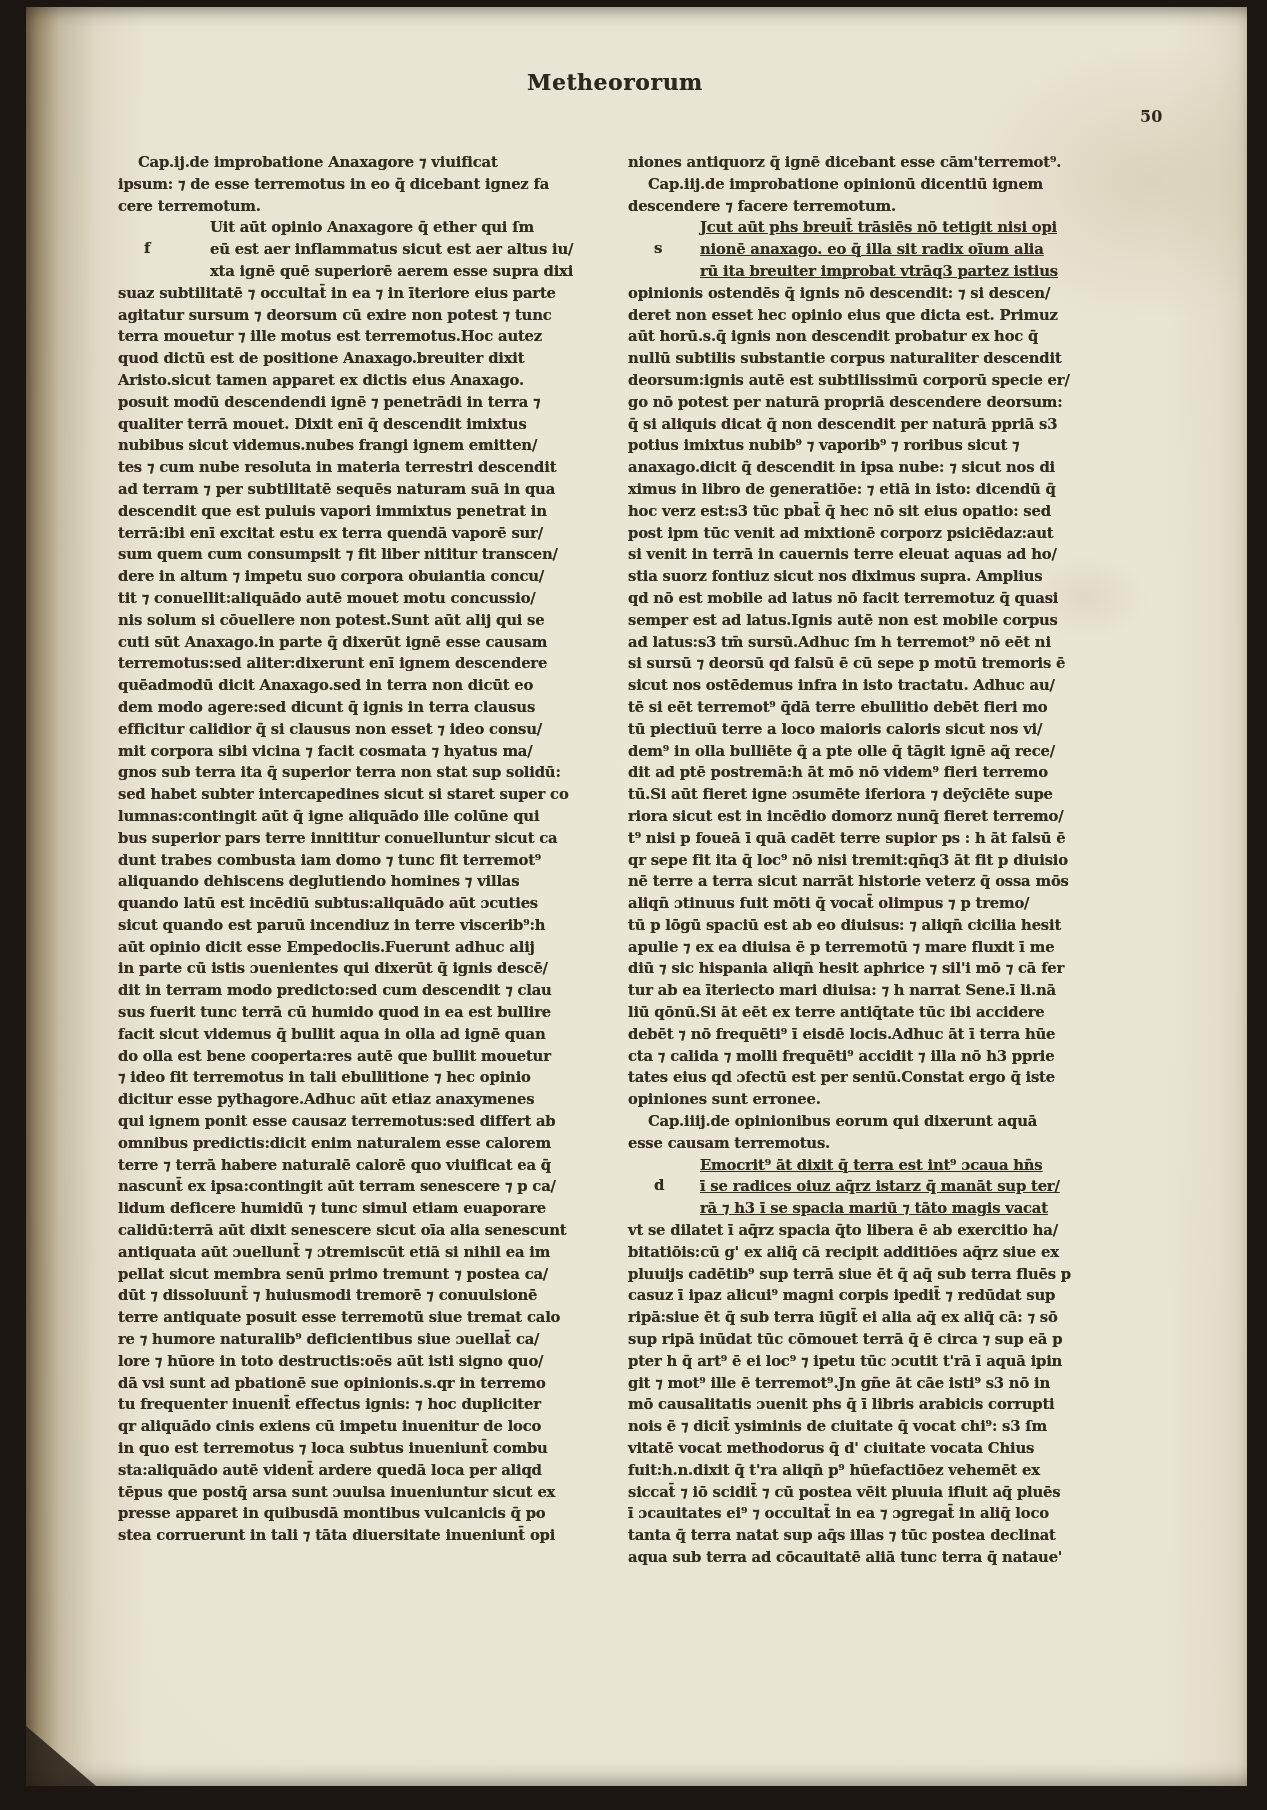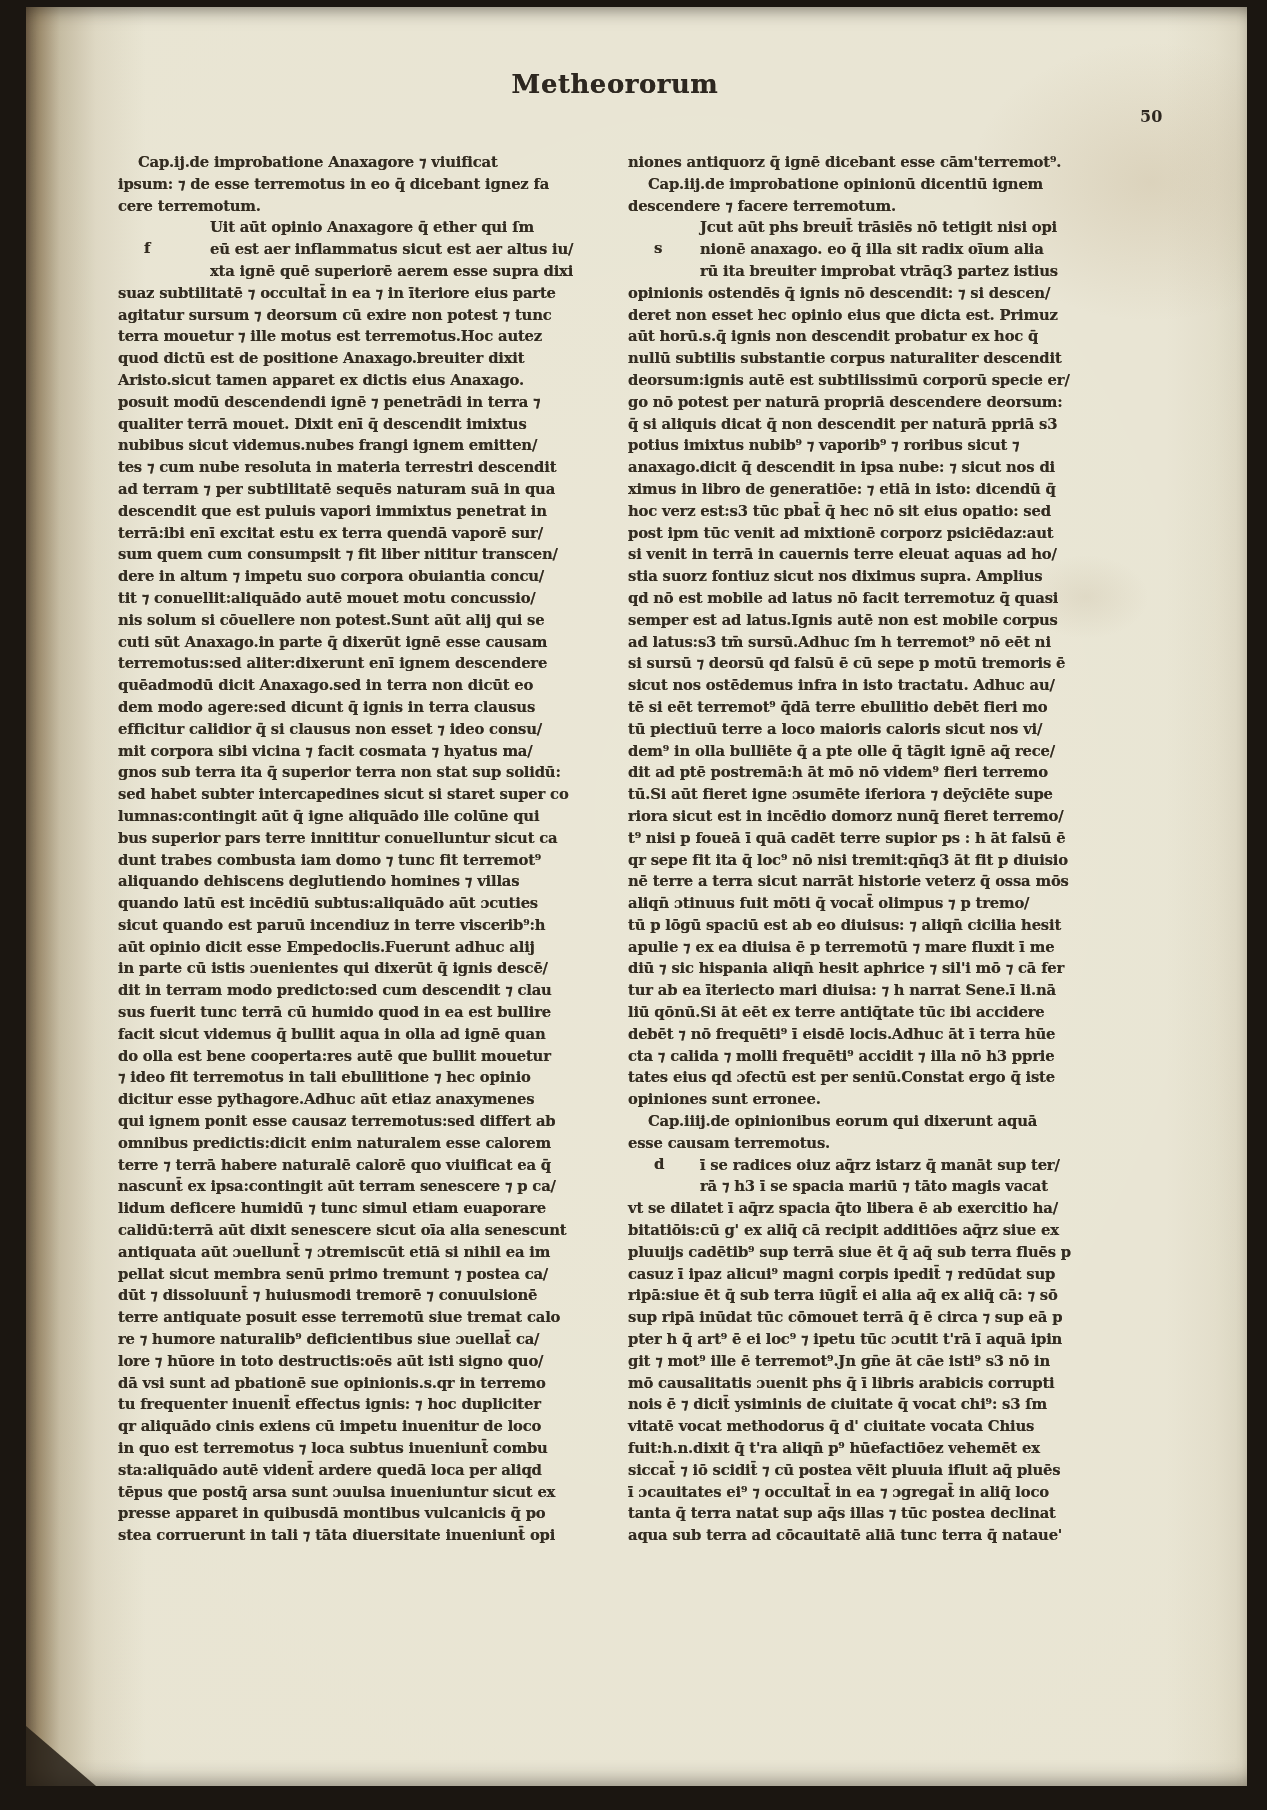--- a/index.html
+++ b/index.html
@@ -18,38 +18,38 @@
       #e8e4d2;
     box-shadow: inset 0 14px 18px -12px rgba(30,22,14,.55), inset 0 -16px 20px -12px rgba(30,22,14,.45);
   }
   .page::after{ 
     content:"";position:absolute;left:0;bottom:0;width:0;height:0;
     border-left:70px solid #241d15;border-top:60px solid transparent;
     opacity:.85;
   }
   .running-head{
     position:absolute;left:0;top:62px;width:1178px;text-align:center;
-    font-size:26px;font-weight:bold;letter-spacing:.5px;color:#2d2720;
+    font-size:22px;font-weight:bold;letter-spacing:.5px;color:#2d2720;
     text-shadow:0 0 .6px rgba(40,30,18,.7);
   }
   .folio{
     position:absolute;left:1066px;top:100px;
     font-size:16px;font-weight:bold;color:#2d2720;margin-left:48px;
   }
   .col{
     position:absolute;top:144px;color:#332c21;
     font-size:14.8px;font-weight:bold;letter-spacing:-0.2px;
     text-shadow:0 0 .5px rgba(45,35,22,.55);
   }
   .col-left{left:92px;width:462px;}
   .col-right{left:602px;width:448px;}
   .tl{line-height:21.8px;height:21.8px;white-space:nowrap;position:relative;}
   .tl.in1{padding-left:20px;}
   .tl.in3{padding-left:92px;}
-  .col-right .tl.in3{padding-left:72px;}
+  .col-right .tl.in3{padding-left:72px;text-decoration:underline;}
   .guide{
     position:absolute;left:26px;top:0;font-size:15px;font-weight:bold;
   }
 </style>
 </head>
 <body>
 
 <div class="page">
   <div class="running-head">Metheororum</div>
   <div class="folio">50</div>
@@ -159,20 +159,21 @@
       <div class="tl"><span>apulie ⁊ ex ea diuisa ē p terremotū ⁊ mare fluxit ī me</span></div>
       <div class="tl"><span>diū ⁊ sic hispania aliqn̄ hesit aphrice ⁊ sil'i mō ⁊ cā fer</span></div>
       <div class="tl"><span>tur ab ea īteriecto mari diuisa: ⁊ h narrat Sene.ī li.nā</span></div>
       <div class="tl"><span>liū qōnū.Si āt eēt ex terre antiq̄tate tūc ibi accidere</span></div>
       <div class="tl"><span>debēt ⁊ nō frequēti⁹ ī eisdē locis.Adhuc āt ī terra hūe</span></div>
       <div class="tl"><span>cta ⁊ calida ⁊ molli frequēti⁹ accidit ⁊ illa nō h3 pprie</span></div>
       <div class="tl"><span>tates eius qd ɔfectū est per seniū.Constat ergo q̄ iste</span></div>
       <div class="tl"><span>opiniones sunt erronee.</span></div>
       <div class="tl in1"><span>Cap.iiij.de opinionibus eorum qui dixerunt aquā</span></div>
       <div class="tl"><span>esse causam terremotus.</span></div>
+      <div class="tl in3"><span>Emocrit⁹ āt dixit q̄ terra est int⁹ ɔcaua hn̄s</span></div>
       <div class="tl in3"><span class="guide">d</span><span>ī se radices oiuz aq̄rz istarz q̄ manāt sup ter/</span></div>
       <div class="tl in3"><span>rā ⁊ h3 ī se spacia mariū ⁊ tāto magis vacat</span></div>
       <div class="tl"><span>vt se dilatet ī aq̄rz spacia q̄to libera ē ab exercitio ha/</span></div>
       <div class="tl"><span>bitatiōis:cū g' ex aliq̄ cā recipit additiōes aq̄rz siue ex</span></div>
       <div class="tl"><span>pluuijs cadētib⁹ sup terrā siue ēt q̄ aq̄ sub terra fluēs p</span></div>
       <div class="tl"><span>casuz ī ipaz alicui⁹ magni corpis ipedit̄ ⁊ redūdat sup</span></div>
       <div class="tl"><span>ripā:siue ēt q̄ sub terra iūgit̄ ei alia aq̄ ex aliq̄ cā: ⁊ sō</span></div>
       <div class="tl"><span>sup ripā inūdat tūc cōmouet terrā q̄ ē circa ⁊ sup eā p</span></div>
       <div class="tl"><span>pter h q̄ art⁹ ē ei loc⁹ ⁊ ipetu tūc ɔcutit t'rā ī aquā ipin</span></div>
       <div class="tl"><span>git ⁊ mot⁹ ille ē terremot⁹.Jn gn̄e āt cāe isti⁹ s3 nō in</span></div>

